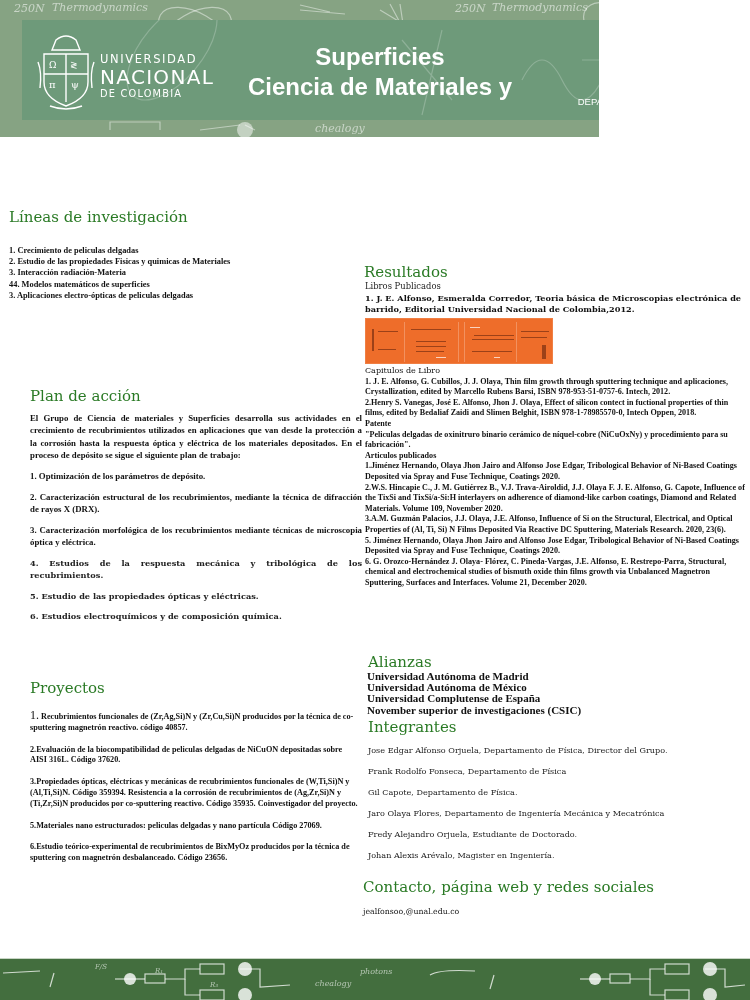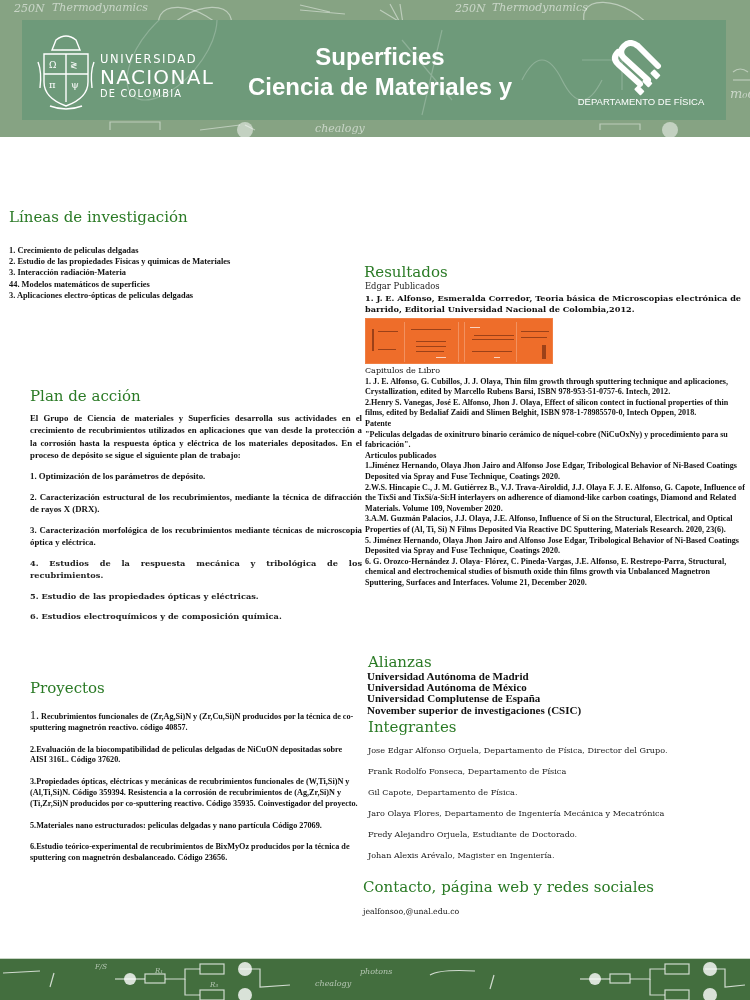--- a/index.html
+++ b/index.html
@@ -1,21 +1,21 @@
 <!DOCTYPE html>
 <html><head>
   <meta charset="utf-8">
   <style>
     * { margin: 0; padding: 0; box-sizing: border-box; }
     html, body { width: 750px; height: 1000px; background: #ffffff; overflow: hidden; }
     body { position: relative; font-family: "Liberation Serif", serif; color: #111; }
 
     
     .header {
-      position: absolute; left: 0; top: 0; width: 750px; height: 137px;
+      position: absolute; left: 0; top: 0; width: 599px; height: 137px;
       background: #86a383;
       overflow: hidden;
       padding-left: 37px;
     }
     .header .chalk {
       position: absolute; color: rgba(255,255,255,0.55);
       font-family: "DejaVu Serif", serif; font-style: italic; font-size: 11px;
     }
     .header-panel {
       position: absolute; left: 22px; top: 20px; width: 704px; height: 100px;
@@ -190,21 +190,21 @@
 <div class="h-green" style="left:30px;top:679px;">Proyectos</div>
 <div class="block proy-list">
   <div class="item"><span class="num1">1.</span><span> Recubrimientos funcionales de (Zr,Ag,Si)N y (Zr,Cu,Si)N producidos por la técnica de co-sputtering magnetrón reactivo. código 40857.</span></div>
   <div class="item">2.Evaluación de la biocompatibilidad de peliculas delgadas de NiCuON depositadas sobre AISI 316L. Código 37620.</div>
   <div class="item">3.Propiedades ópticas, eléctricas y mecánicas de recubrimientos funcionales de (W,Ti,Si)N y (Al,Ti,Si)N. Código 359394.            Resistencia a la corrosión de recubrimientos de (Ag,Zr,Si)N y (Ti,Zr,Si)N producidos por co-sputtering reactivo. Código 35935. Coinvestigador del proyecto.</div>
   <div class="item">5.Materiales nano estructurados: peliculas delgadas y nano partícula Código 27069.</div>
   <div class="item">6.Estudio teórico-experimental de recubrimientos de BixMyOz producidos por la técnica de sputtering con magnetrón desbalanceado. Código 23656.</div>
 </div>
 
 <div class="h-green" style="left:364px;top:263px;">Resultados</div>
-<div class="block res-sub">Edgar Publicados</div>
+<div class="block res-sub">Libros Publicados</div>
 <div class="block res-book">1. J. E. Alfonso, Esmeralda Corredor, Teoria básica de Microscopias electrónica de barrido, Editorial Universidad Nacional de Colombia,2012.</div>
 
 <div class="book-cover">
   <div class="panel" style="left:38px;"></div>
   <div class="panel" style="left:92px;"></div>
   <div class="panel" style="left:98px;"></div>
   <div class="panel" style="left:150px;"></div>
   <div class="line" style="left:6px;top:10px;width:2px;height:22px;"></div>
   <div class="line" style="left:12px;top:12px;width:20px;"></div>
   <div class="line" style="left:12px;top:30px;width:18px;"></div>

